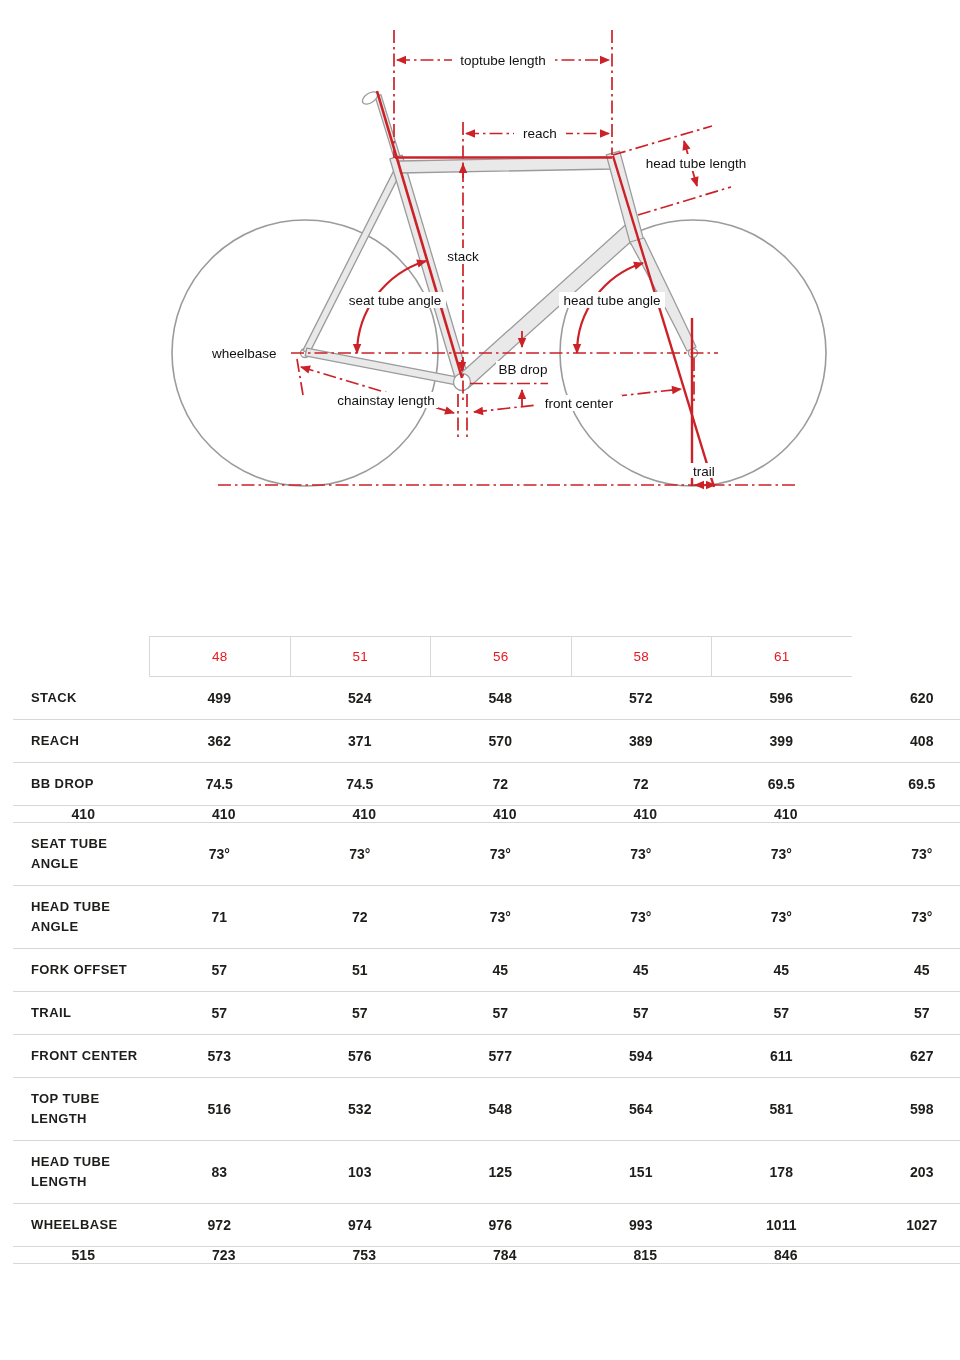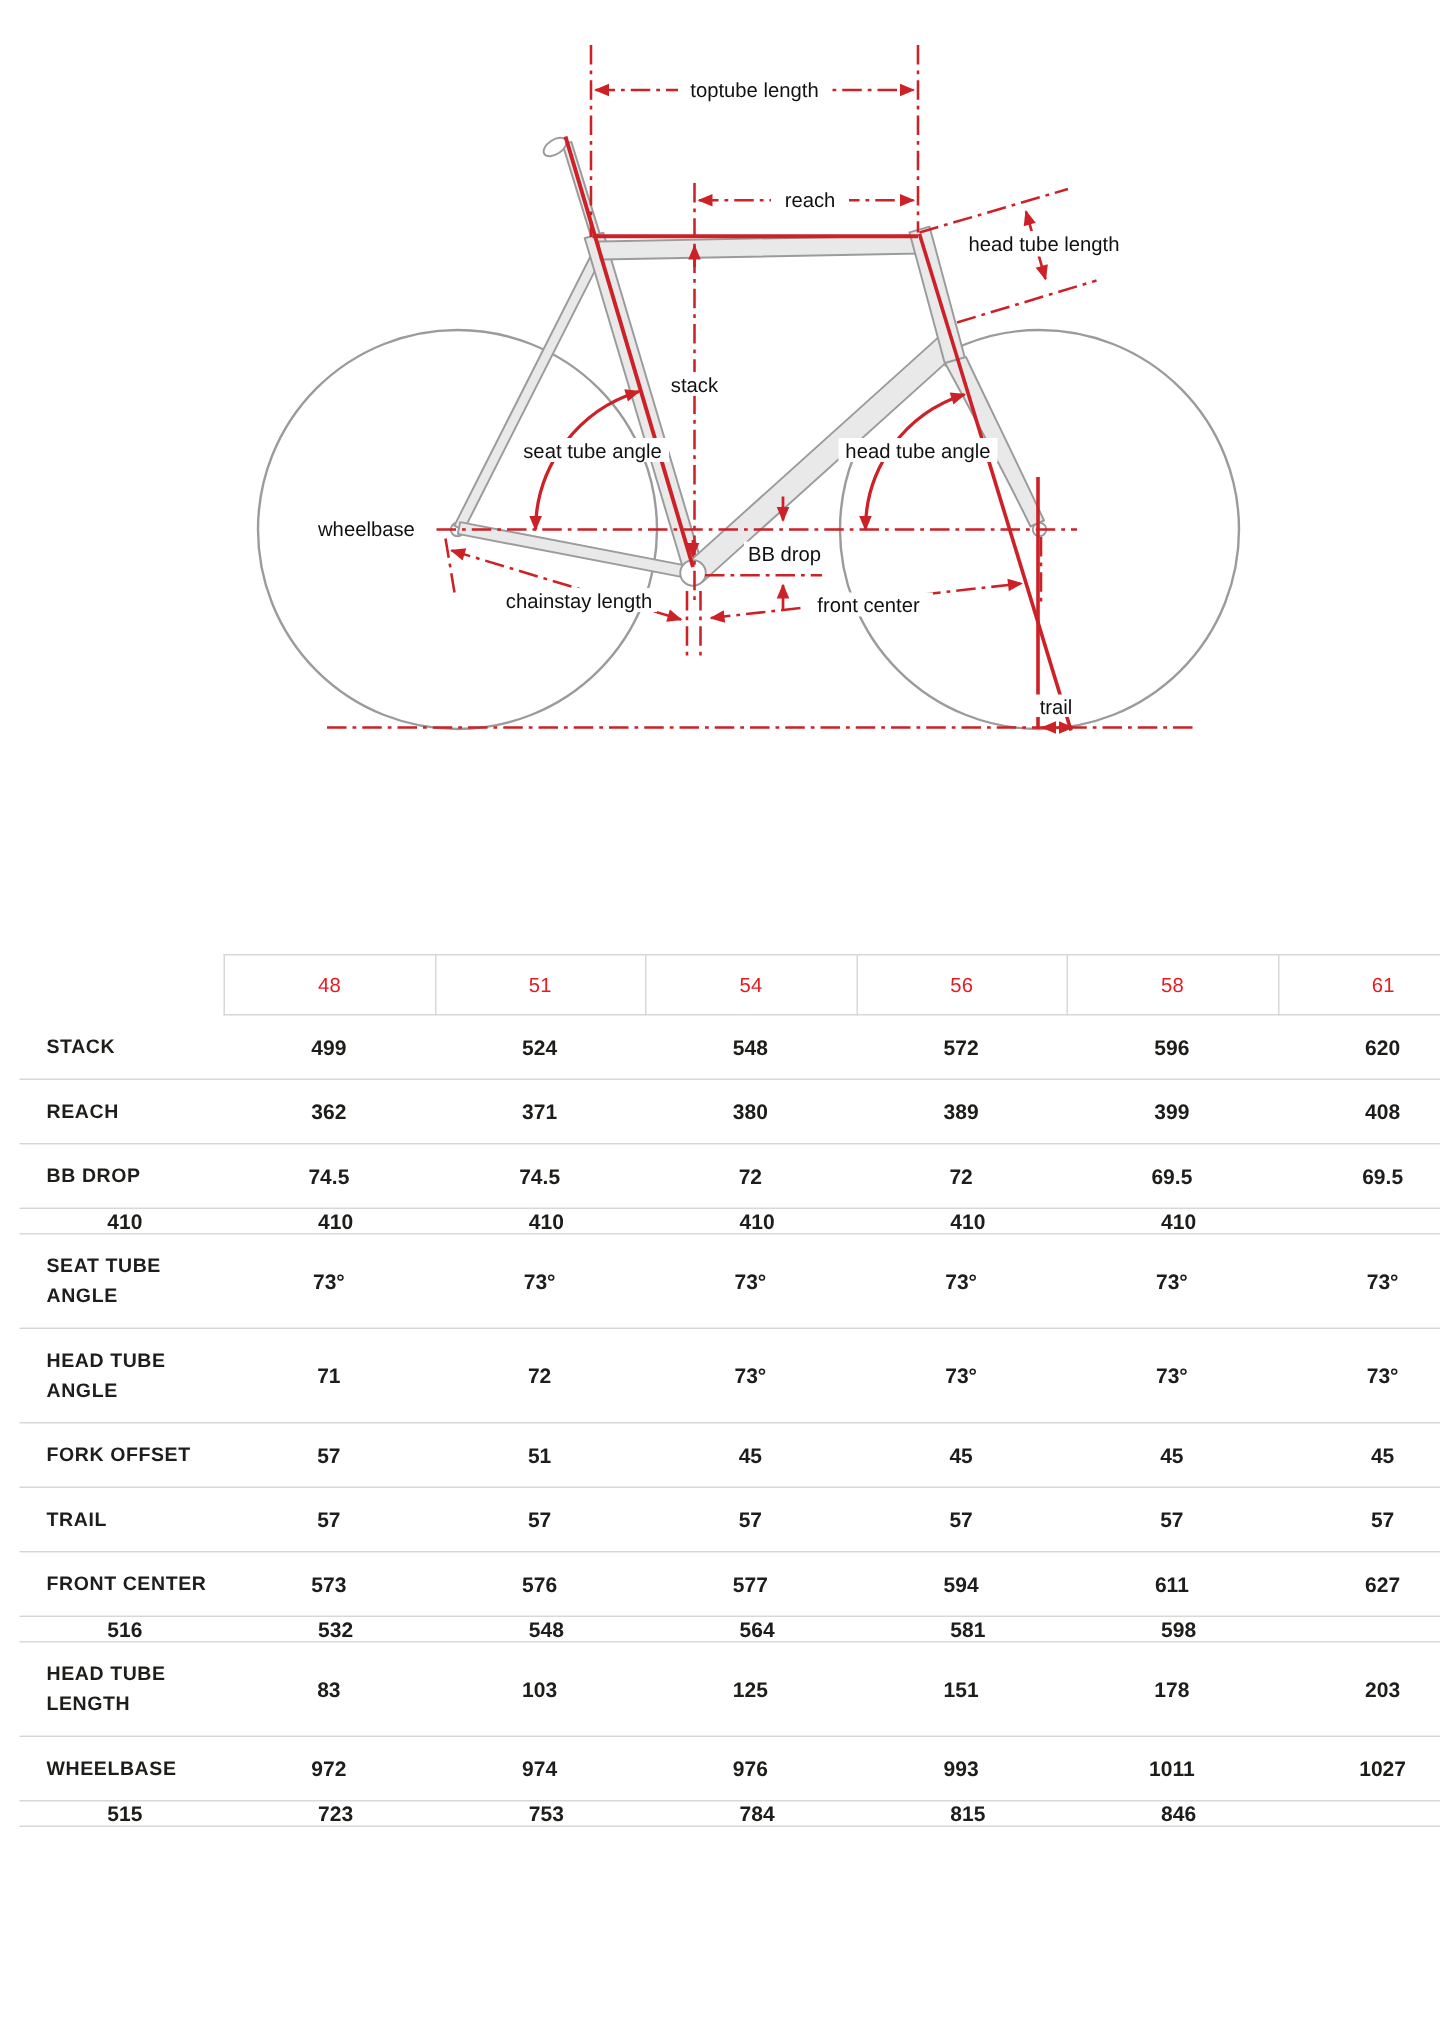--- a/index.html
+++ b/index.html
@@ -136,40 +136,39 @@
         <text class="dlabel" x="704" y="476" text-anchor="middle">trail</text>
       </g>
     </svg>
   </div>
 
   <div class="geo-table">
     <div class="header-row" id="header-row">
       <div class="label-cell"></div>
     <div class="size-cell">48</div>
         <div class="size-cell">51</div>
-        <div class="size-cell">54</div>
         <div class="size-cell">56</div>
         <div class="size-cell">58</div>
         <div class="size-cell">61</div>
       </div>
     <div id="table-body">
         <div class="body-row">
           <div class="row-label">STACK</div>
           <div class="value-cell">499</div>
           <div class="value-cell">524</div>
           <div class="value-cell">548</div>
           <div class="value-cell">572</div>
           <div class="value-cell">596</div>
           <div class="value-cell">620</div>
         </div>
         <div class="body-row">
           <div class="row-label">REACH</div>
           <div class="value-cell">362</div>
           <div class="value-cell">371</div>
-          <div class="value-cell">380</div>
+          <div class="value-cell">570</div>
           <div class="value-cell">389</div>
           <div class="value-cell">399</div>
           <div class="value-cell">408</div>
         </div>
         <div class="body-row">
           <div class="row-label">BB DROP</div>
           <div class="value-cell">74.5</div>
           <div class="value-cell">74.5</div>
           <div class="value-cell">72</div>
           <div class="value-cell">72</div>
@@ -223,20 +222,21 @@
         <div class="body-row">
           <div class="row-label">FRONT CENTER</div>
           <div class="value-cell">573</div>
           <div class="value-cell">576</div>
           <div class="value-cell">577</div>
           <div class="value-cell">594</div>
           <div class="value-cell">611</div>
           <div class="value-cell">627</div>
         </div>
         <div class="body-row">
+          <div class="row-label">TOP TUBE LENGTH</div>
           <div class="value-cell">516</div>
           <div class="value-cell">532</div>
           <div class="value-cell">548</div>
           <div class="value-cell">564</div>
           <div class="value-cell">581</div>
           <div class="value-cell">598</div>
         </div>
         <div class="body-row">
           <div class="row-label">HEAD TUBE LENGTH</div>
           <div class="value-cell">83</div>

